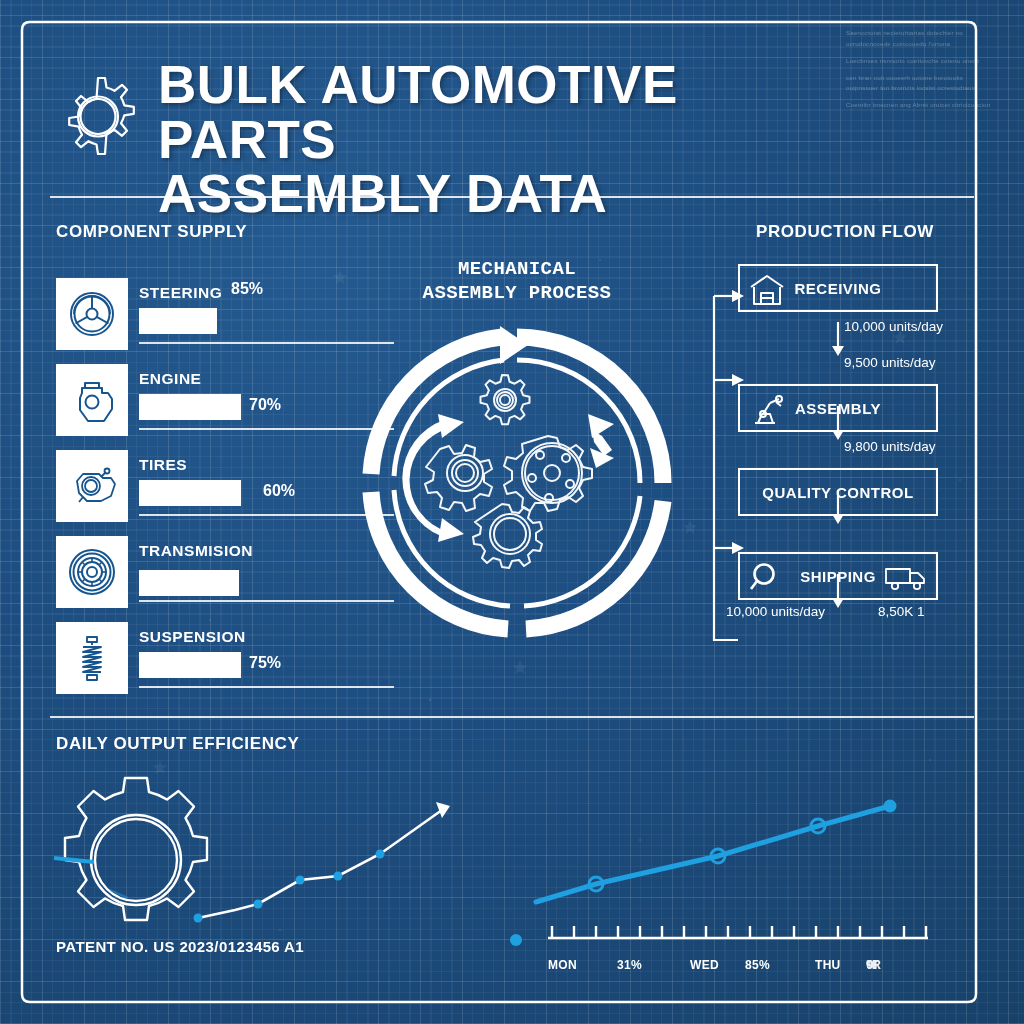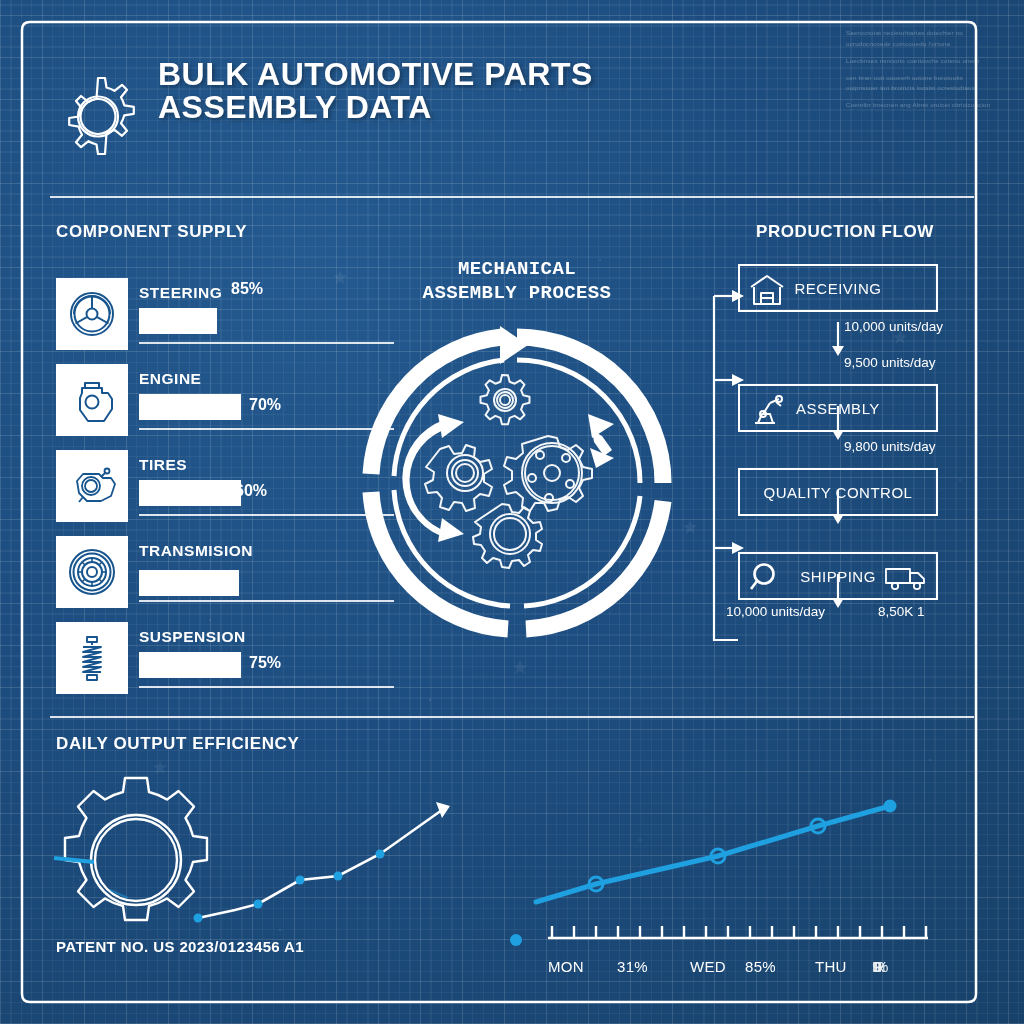--- a/index.html
+++ b/index.html
@@ -29,21 +29,21 @@
   #frame { position: absolute; inset: 0; pointer-events: none; }
   .sec-title {
     color: #fff; font-size: 17px; font-weight: bold;
     letter-spacing: .6px;
   }
 
   
   #header-gear { position: absolute; left: 52px; top: 70px; }
   #title {
     position: absolute; left: 158px; top: 58px; width: 640px;
-    color: #fff; font-size: 32px; font-weight: bold;
+    color: #fff; font-size: 53px; font-weight: bold;
     line-height: 1.03; letter-spacing: .5px;
     text-shadow: 2px 2px 4px rgba(0,0,0,.35);
   }
   #title .l2 { display: block; }
   #corner-notes {
     position: absolute; right: 28px; top: 28px; width: 150px;
     color: rgba(255,255,255,.30); font-size: 6.2px;
     line-height: 1.75; letter-spacing: .2px;
     filter: blur(.45px);
   }
@@ -97,21 +97,21 @@
   #flow { position: absolute; left: 700px; top: 222px; width: 290px; }
   #flow > .sec-title { display: block; text-align: center; margin-bottom: 22px; }
   .flow-box {
     position: relative; margin-left: 38px; width: 200px; height: 48px;
     border: 2px solid #fff;
     display: flex; align-items: center; justify-content: center;
   }
   .flow-box .fb-icon { position: absolute; left: 8px; top: 7px; }
   .flow-box .fb-icon-r { position: absolute; right: 6px; top: 10px; }
   .flow-label {
-    color: #fff; font-size: 15px; font-weight: normal; letter-spacing: .5px;
+    color: #fff; font-size: 15px; font-weight: bold; letter-spacing: .5px;
   }
   .flow-gap { position: relative; height: 36px; margin-left: 38px; }
   .flow-rate {
     position: absolute; left: 106px; top: 7px; white-space: nowrap;
     color: #fff; font-size: 13.5px;
   }
   #flow-foot { position: relative; margin-left: 0; height: 26px; }
   #flow-foot .ff-left {
     position: absolute; left: 26px; top: 4px;
     color: #fff; font-size: 13.5px; white-space: nowrap;
@@ -124,21 +124,21 @@
   
   #daily-title { position: absolute; left: 56px; top: 734px; }
   #patent {
     position: absolute; left: 56px; top: 938px;
     color: #fff; font-size: 15px; font-weight: bold; letter-spacing: .4px;
   }
   #bottom-left-art { position: absolute; left: 50px; top: 770px; }
   #bottom-chart { position: absolute; left: 508px; top: 780px; }
   .axis-lbl {
     position: absolute; top: 958px;
-    color: #fff; font-size: 15px; font-weight: normal; letter-spacing: .3px;
+    color: #fff; font-size: 12px; font-weight: bold; letter-spacing: .3px;
   }
 </style>
 </head>
 <body>
 
 <div id="blueprint"></div>
 
 <svg id="noise" width="1024" height="1024">
   <g fill="#ffffff" opacity=".22">
     <circle cx="120" cy="310" r="1"></circle>
@@ -259,21 +259,21 @@
             <circle cx="42" cy="12" r="2.5"></circle>
           <path d="M18 38 l-4 5"></path>
         </g>
       </svg>
     </div>
     <div class="sup-body">
       <div class="sup-label">TIRES</div>
       <div class="sup-bar-line">
         <div class="sup-fill" style="width:102px"></div>
         <div class="sup-track"></div>
-        <div class="sup-pct" style="left:96px">60%</div>
+        <div class="sup-pct" style="left:124px">60%</div>
       </div>
     </div>
   </div>
 
   <div class="supply-row">
     <div class="sup-icon">
       <svg width="54" height="54" viewBox="0 0 54 54">
         <g fill="none" stroke="#17558f" stroke-width="2">
           <circle cx="27" cy="27" r="22"></circle>
             <circle cx="27" cy="27" r="18.5"></circle>

